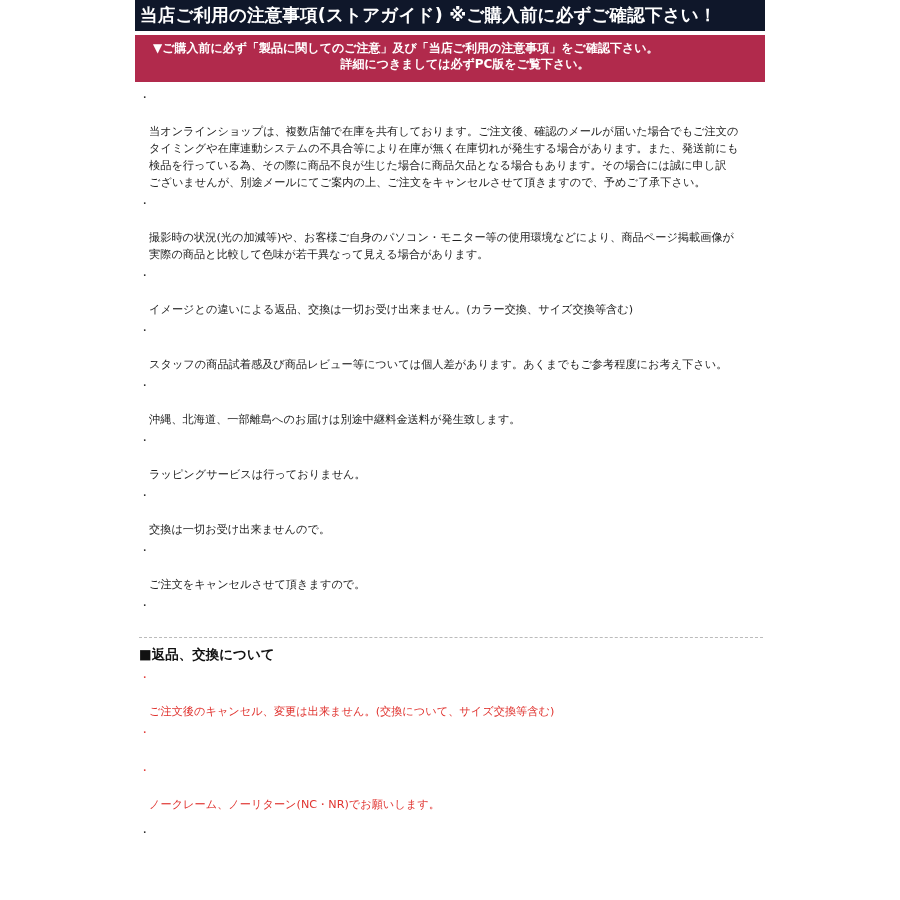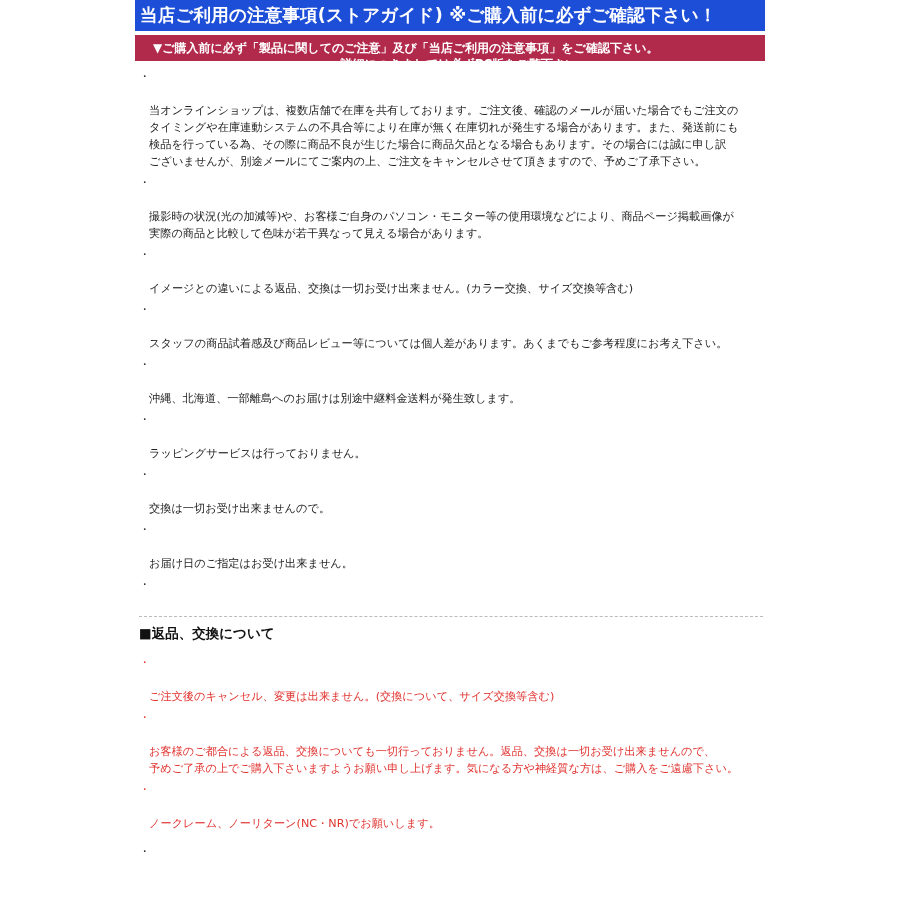--- a/index.html
+++ b/index.html
@@ -15,34 +15,34 @@
       font-family: "DejaVu Sans", "Liberation Sans", sans-serif;
       color: #222222;
     }
     .guide {
       position: absolute;
       left: 135px;
       top: 0;
       width: 630px;
     }
     .title-band {
-      background: #1d4ed8;
+      background: #0f172a;
       height: 31px;
       color: #ffffff;
       font-weight: bold;
       font-size: 17.5px;
       line-height: 31px;
       padding-left: 5px;
       white-space: nowrap;
       letter-spacing: 0.2px;
     }
     .notice-band {
       margin-top: 4px;
       background: #b12a4c;
-      height: 26px;
+      height: 47px;
       color: #ffffff;
       font-weight: bold;
       font-size: 12px;
       line-height: 16px;
       padding: 5px 0 0 18px;
       box-sizing: border-box;
     }
     .notice-band .line2 {
       padding-left: 12px;
       text-align: center;
@@ -68,21 +68,21 @@
     }
     .sep {
       border-top: 1px dashed #bbbbbb;
       margin: 6px 0 6px 0;
       height: 0;
     }
     .section-head {
       font-size: 13.5px;
       font-weight: bold;
       line-height: 20px;
-      margin-bottom: 11px;
+      margin-bottom: 5px;
       color: #111111;
     }
     .gap-s { height: 3px; }
     .gap-m { height: 7px; }
   </style>
 </head>
 <body>
 
 <div class="guide">
 
@@ -125,40 +125,38 @@
       <div class="item">
         <span class="bullet">・</span>
         <span>ラッピングサービスは行っておりません。</span>
       </div>
       <div class="item">
         <span class="bullet">・</span>
         <span>交換は一切お受け出来ませんので。</span>
       </div>
       <div class="item">
         <span class="bullet">・</span>
-        <span>お届け日のご指定はお受け出来ません。</span>
+        <span>ご注文をキャンセルさせて頂きますので。</span>
       </div>
       <div class="item">
         <span class="bullet">・</span>
       </div>
     </div>
 
     <div class="sep"></div>
 
     <div>
       <div class="section-head">■返品、交換について</div>
 
       <div class="item red">
         <span class="bullet">・</span>
         <span>ご注文後のキャンセル、変更は出来ません。(交換について、サイズ交換等含む)</span>
       </div>
       <div class="item red">
         <span class="bullet">・</span>
-        <span>お客様のご都合による返品、交換についても一切行っておりません。返品、交換は一切お受け出来ませんので、
-予めご了承の上でご購入下さいますようお願い申し上げます。気になる方や神経質な方は、ご購入をご遠慮下さい。</span>
       </div>
       <div class="item red">
         <span class="bullet">・</span>
         <span>ノークレーム、ノーリターン(NC・NR)でお願いします。</span>
       </div>
 
       <div class="gap-m"></div>
 
       <div class="item">
         <span class="bullet">・</span>

